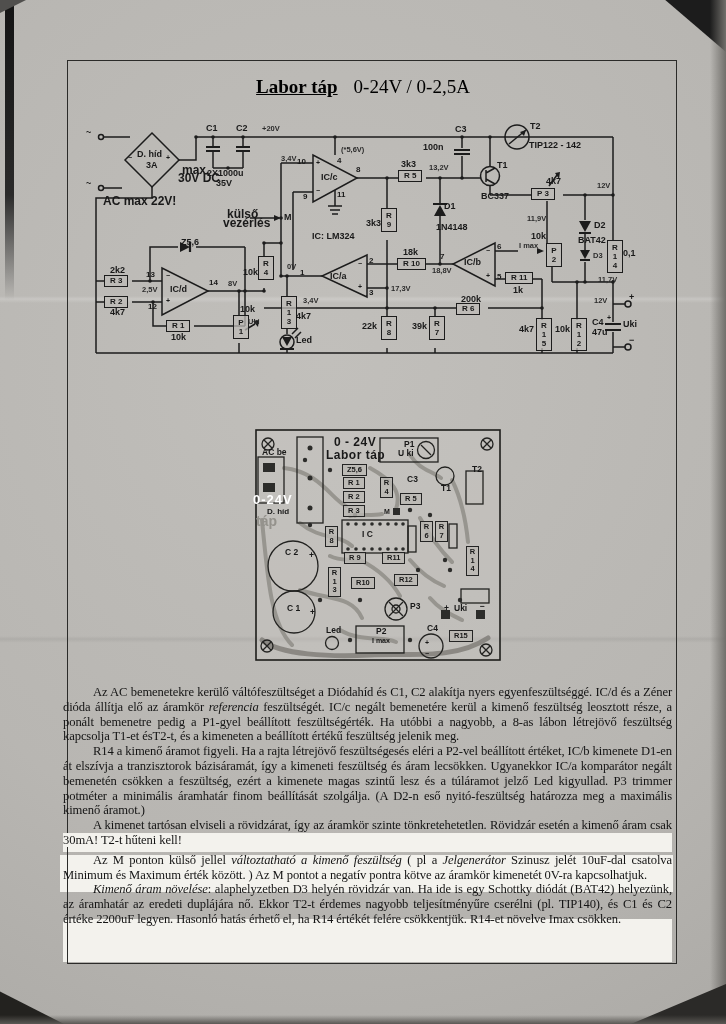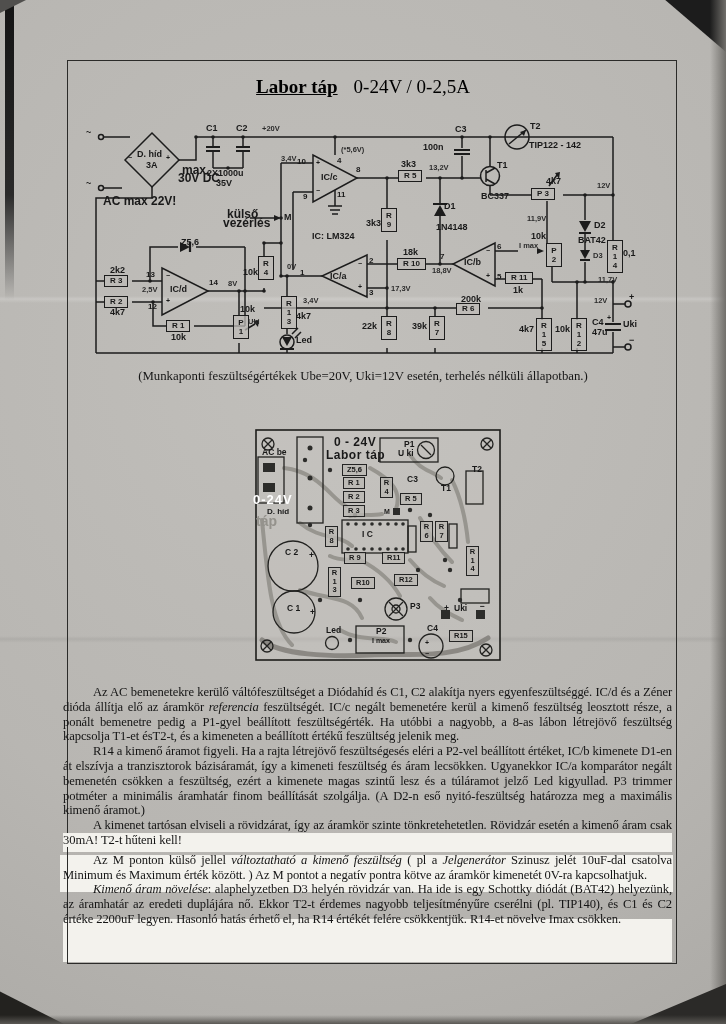--- a/index.html
+++ b/index.html
@@ -440,21 +440,20 @@
       <span class="lbl pb" style="left: 480px; top: 602px;">−</span>
       <span class="lbl pb" style="left: 326px; top: 626px;">Led</span>
       <span class="lbl pb" style="left: 376px; top: 627px;">P2</span>
       <span class="lbl ps" style="left: 372px; top: 637px;">I max</span>
       <span class="lbl pb" style="left: 427px; top: 624px;">C4</span>
       <span class="lbl pbox" style="left: 449px; top: 630px;">R15</span>
       <span class="lbl ps" style="left: 425px; top: 639px;">+</span>
       <span class="lbl ps" style="left: 425px; top: 650px;">−</span>
     </div>
 
-  <div id="caption" class="abs">(Munkaponti feszültségértékek  Ube=20V, Uki=12V esetén, terhelés nélküli állapotban.)</div>
 
   <div id="textblock" class="abs">
     <p><span>Az AC bemenetekre kerülő váltófeszültséget a Diódahíd és C1, C2 alakítja nyers egyenfeszültséggé.  IC/d és a Zéner dióda állítja elő az áramkör </span><i>referencia</i><span> feszültségét.  IC/c negált bemenetére kerül a kimenő feszültség leosztott része, a ponált bemenetre pedig a P1-gyel beállított feszültségérték.  Ha utóbbi a nagyobb, a 8-as lábon létrejövő feszültség kapcsolja T1-et ésT2-t, és a kimeneten a beállított értékű feszültség jelenik meg.</span></p>
     <p>R14 a kimenő áramot figyeli. Ha a rajta létrejövő feszültségesés eléri a P2-vel beállított értéket, IC/b kimenete D1-en át elszívja a tranzisztorok bázisáramát, így a kimeneti feszültség és áram lecsökken. Ugyanekkor IC/a komparátor negált bemenetén csökken a feszültség, ezért a kimenete magas szintű lesz és a túláramot jelző Led kigyullad. P3 trimmer potméter a minimális áramhatár finom beállítását szolgálja.  (A D2-n eső nyitó-feszültség határozza meg a maximális kimenő áramot.)</p>
     <p><span>A kimenet tartósan elviseli a rövidzárat, így az áramkör szinte tönkretehetetlen.  Rövidzár esetén a kimenő áram csak </span><span class="hl">30mA!  T2-t hűteni kell!</span></p>
     <p class="gap"><span>Az M ponton külső jellel </span><i>változtatható a kimenő feszültség</i><span> ( pl a </span><i>Jelgenerátor</i><span> Szinusz jelét 10uF-dal csatolva Minimum és Maximum érték között. )  Az M pontot a negatív pontra kötve az áramkör kimenetét 0V-ra kapcsolhatjuk.</span></p>
     <p><i>Kimenő áram növelése</i><span>: alaphelyzetben D3 helyén rövidzár van.  Ha ide is egy Schottky diódát (BAT42) helyezünk, az áramhatár az eredeti duplájára nő. Ekkor T2-t érdemes nagyobb teljesítményűre cserélni (pl. TIP140), és C1 és C2 értéke 2200uF legyen.  Hasonló hatás érhető el, ha R14 értékét felére csökkentjük. R14-et növelve Imax csökken.</span></p>
   </div>
 
   <div class="art art-left"></div>

